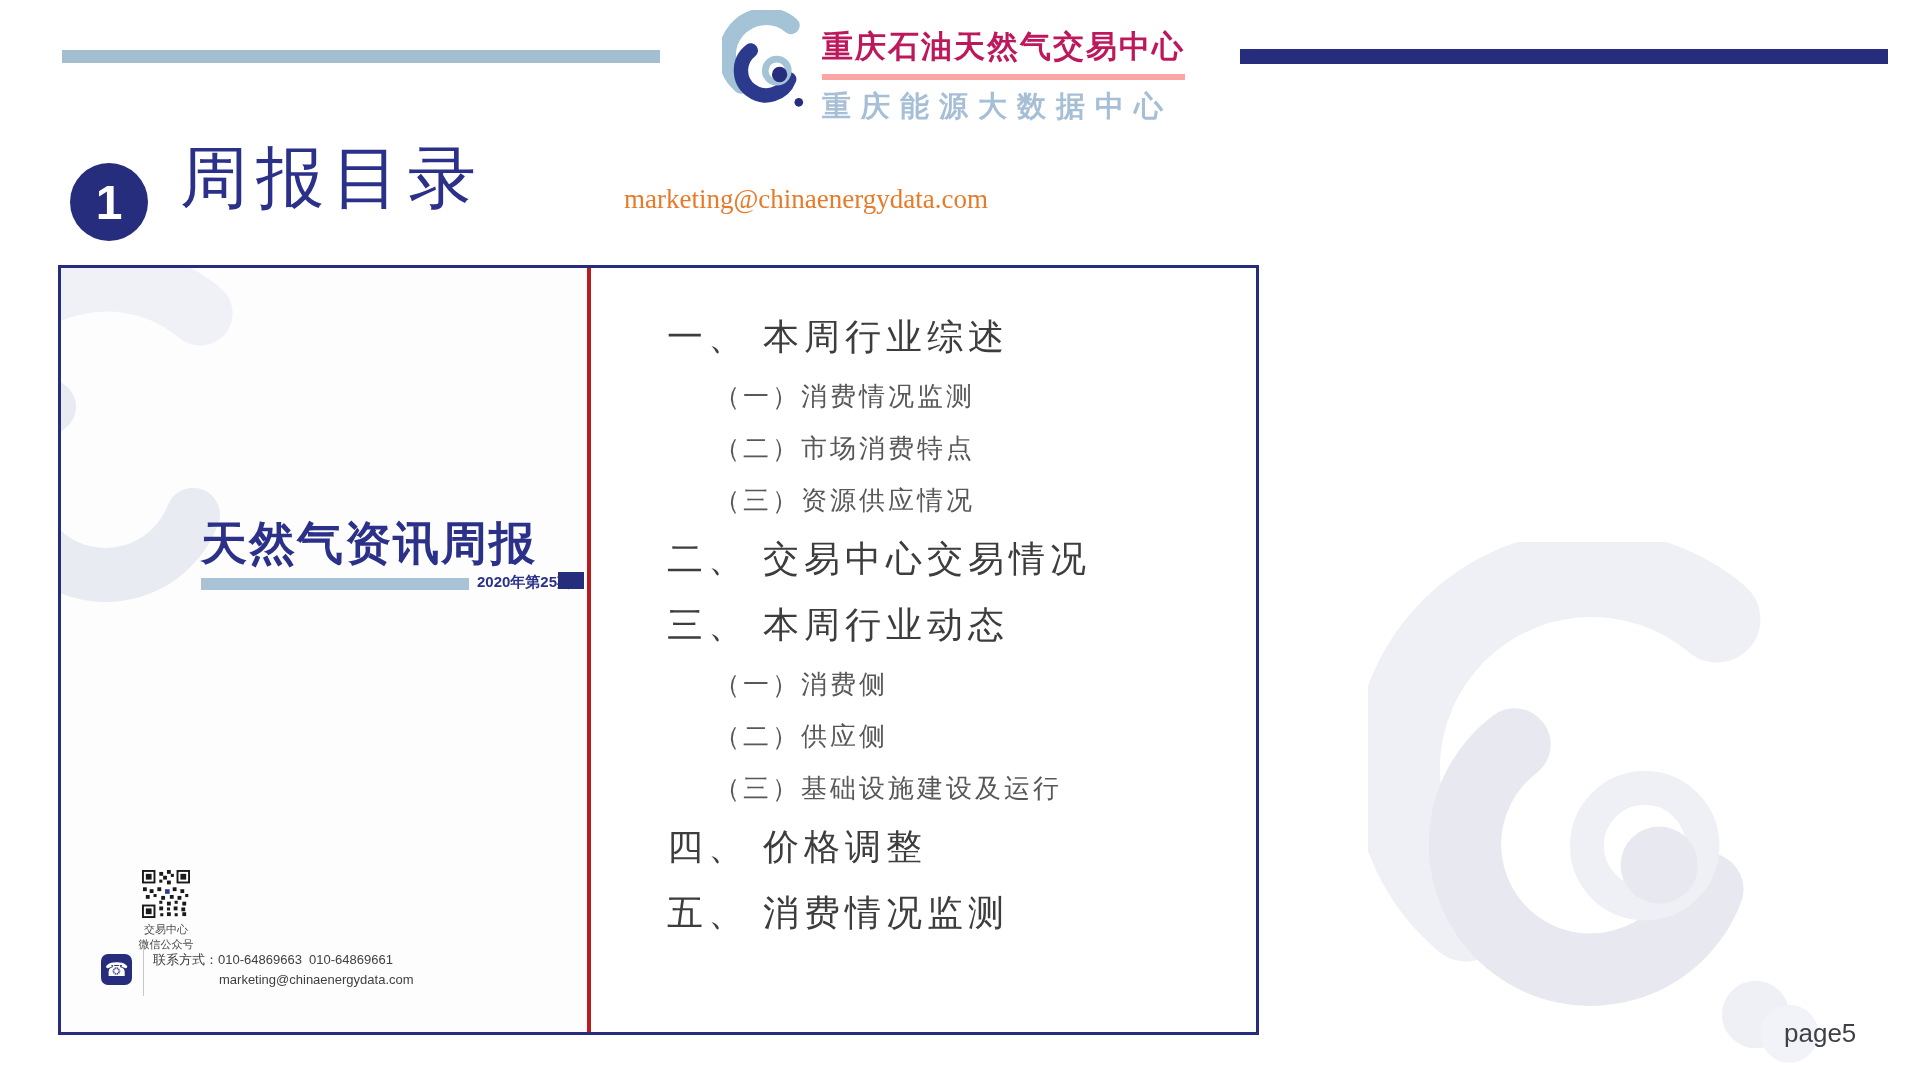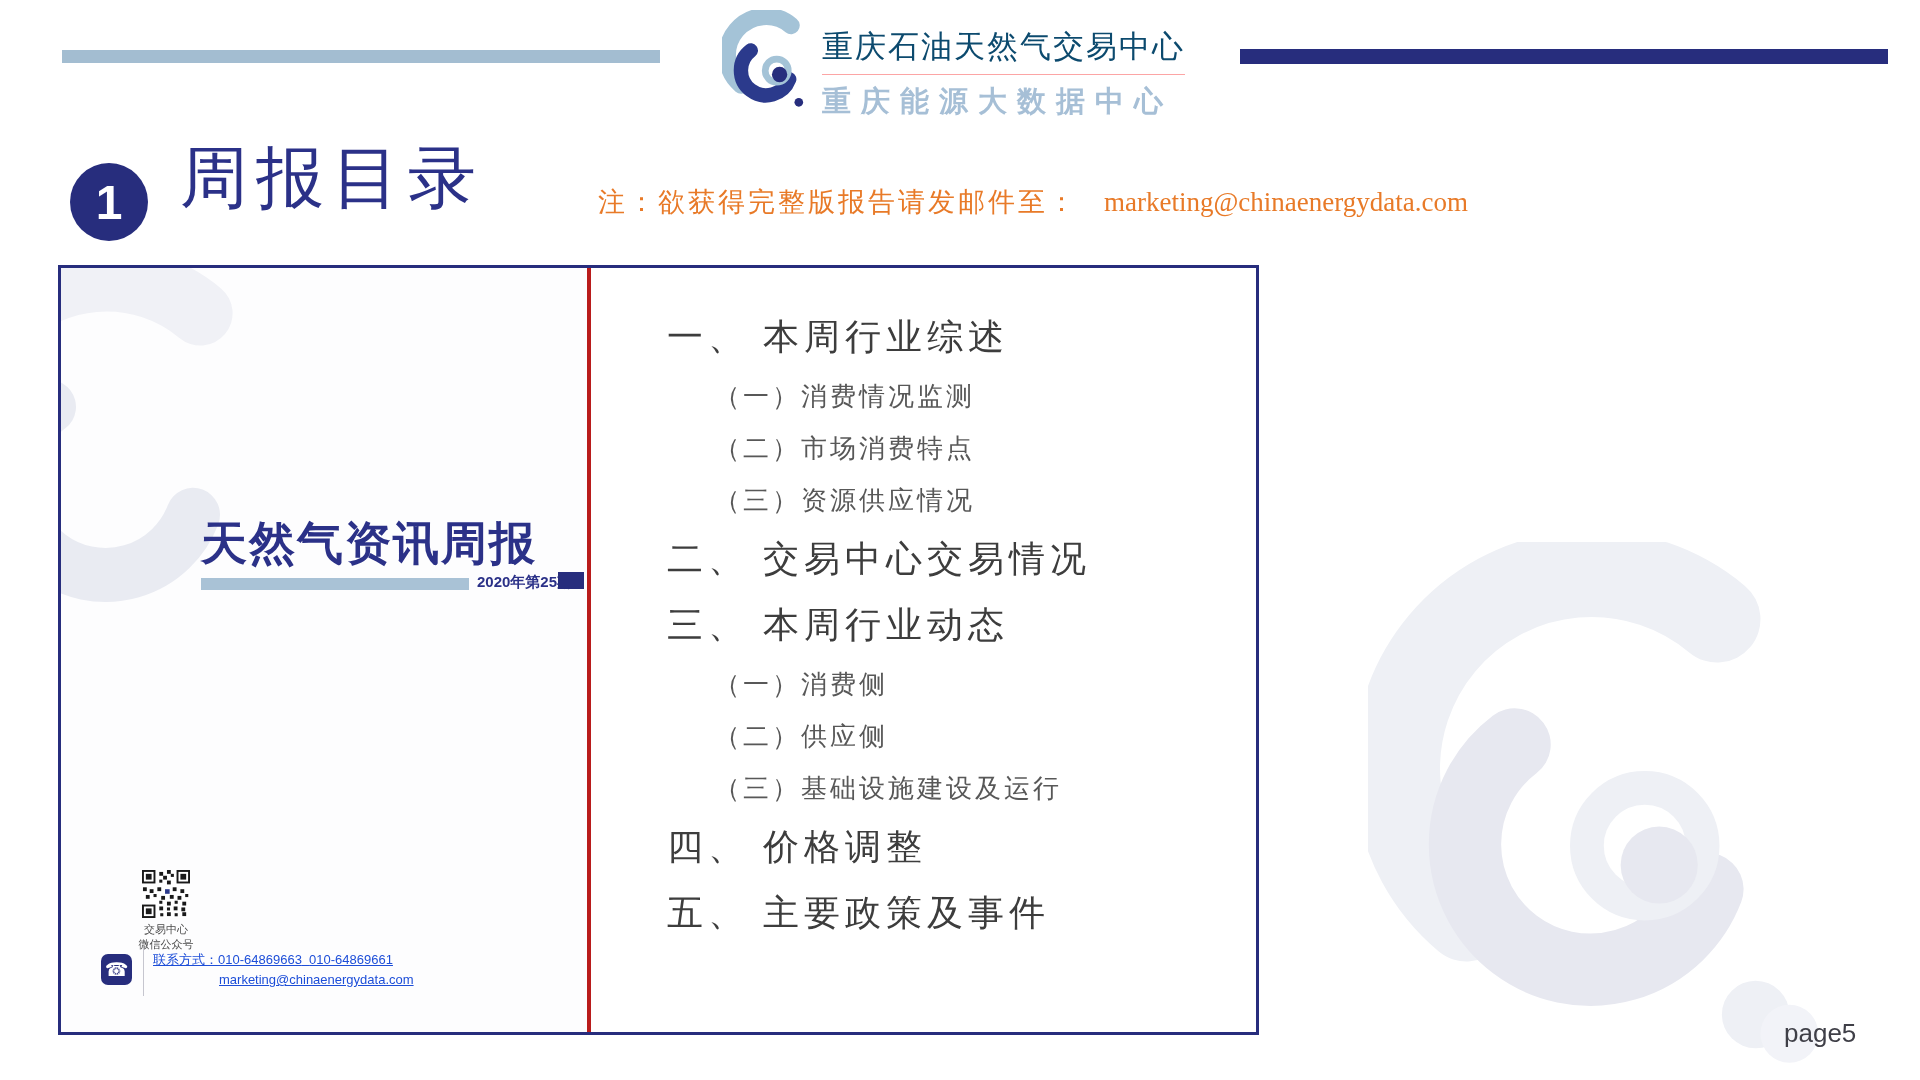--- a/index.html
+++ b/index.html
@@ -5,22 +5,22 @@
   * { margin:0; padding:0; box-sizing:border-box; }
   html,body { width:1920px; height:1080px; background:#ffffff; overflow:hidden;
               font-family:"Liberation Sans","DejaVu Sans",sans-serif; }
   .abs { position:absolute; }
 
   
   #header-left-bar  { left:62px;  top:50px;  width:598px; height:13px; background:#a3bdd1; }
   #header-right-bar { left:1240px; top:49px; width:648px; height:15px; background:#272d7d; }
   #org-logo { left:722px; top:10px; width:96px; height:104px; }
   #org-text { left:822px; top:26px; }
-  #org-title { color:#0c4a6e; font-size:31px; font-weight:400; letter-spacing:2px;
-               border-bottom:1px solid #fca5a5; padding-bottom:6px; white-space:nowrap; }
+  #org-title { color:#be185d; font-size:31px; font-weight:700; letter-spacing:2px;
+               border-bottom:6px solid #fca5a5; padding-bottom:6px; white-space:nowrap; }
   #org-subtitle { color:#a6bfd6; font-size:29px; font-weight:600; letter-spacing:10px;
                   margin-top:7px; white-space:nowrap; }
 
   
   #section-badge { left:70px; top:163px; width:78px; height:78px; border-radius:50%;
                    background:#272d7d; color:#fff; font-size:48px; font-weight:700;
                    display:flex; align-items:center; justify-content:center; }
   #page-title { left:180px; top:133px; color:#2b3188; font-size:68px; font-weight:400;
                 letter-spacing:8px; white-space:nowrap; }
   #note { left:598px; top:184px; font-size:27px; color:#e87a28; white-space:nowrap;
@@ -46,21 +46,21 @@
   #cover-issue-marker { position:absolute; left:497px; top:304px; width:26px; height:17px;
                         background:#272d7d; }
   #qr-block { position:absolute; left:62px; top:602px; width:86px; text-align:center; }
   #qr-code { width:48px; height:48px; display:block; margin:0 auto; }
   #qr-caption { margin-top:4px; font-size:11px; line-height:1.35; color:#4a4a4a; }
   #contact-row { position:absolute; left:40px; top:680px; display:flex; align-items:flex-start; }
   #phone-icon { width:31px; height:31px; background:#272d7d; border-radius:7px; color:#fff;
                 font-size:19px; display:flex; align-items:center; justify-content:center;
                 margin-top:6px; }
   #contact-divider { width:1px; height:48px; background:#c6c6cf; margin:0 9px 0 11px; }
-  #contact-text { font-size:13px; color:#1d4ed8; line-height:1.55; padding-top:2px;text-decoration:underline; }
+  #contact-text { font-size:13px; color:#404040; line-height:1.55; padding-top:2px; }
   #contact-line2 { padding-left:66px; }
 
   
   #toc-list { position:absolute; left:76px; top:36px; width:560px;
               font-family:"Liberation Serif","DejaVu Serif",serif; }
   .toc-l1 { height:66px; display:flex; align-items:center; font-size:36px; font-weight:400;
             color:#3d3d3d; letter-spacing:5px; white-space:nowrap; }
   .toc-l2 { height:52px; display:flex; align-items:center; font-size:26px;
             color:#585858; letter-spacing:3px; margin-left:47px; white-space:nowrap; }
 
@@ -83,21 +83,20 @@
 </svg>
 
 <div class="abs" id="org-text">
   <div id="org-title">重庆石油天然气交易中心</div>
   <div id="org-subtitle">重庆能源大数据中心</div>
 </div>
 
 <div class="abs" id="section-badge">1</div>
 <div class="abs" id="page-title">周报目录</div>
 <div class="abs" id="note">
-  <span class="cn">注：欲获得完整版报告请发邮件至：</span>
   <span class="email">marketing@chinaenergydata.com</span>
 </div>
 
 <div class="abs" id="content-box">
 
   <div id="cover-panel">
     <svg id="cover-watermark" viewBox="0 0 100 108" aria-hidden="true">
       <path d="M72 16 A38 38 0 0 0 20 78" fill="none" stroke="#f0f1f6" stroke-width="18" stroke-linecap="round"></path>
       <path d="M30 42 A26 26 0 1 0 70 72" fill="none" stroke="#e9ebf2" stroke-width="15" stroke-linecap="round"></path>
     </svg>
@@ -173,21 +172,21 @@
       <div class="toc-l1">一、 本周行业综述</div>
       <div class="toc-l2">（一）消费情况监测</div>
       <div class="toc-l2">（二）市场消费特点</div>
       <div class="toc-l2">（三）资源供应情况</div>
       <div class="toc-l1">二、 交易中心交易情况</div>
       <div class="toc-l1">三、 本周行业动态</div>
       <div class="toc-l2">（一）消费侧</div>
       <div class="toc-l2">（二）供应侧</div>
       <div class="toc-l2">（三）基础设施建设及运行</div>
       <div class="toc-l1">四、 价格调整</div>
-      <div class="toc-l1">五、 主要政策及事件</div>
+      <div class="toc-l1">五、 消费情况监测</div>
     </div>
   </div>
 </div>
 
 <svg class="abs" id="slide-watermark" viewBox="0 0 100 112" aria-hidden="true">
   <path d="M72 16 A38 38 0 0 0 20 78" fill="none" stroke="#eef0f5" stroke-width="18" stroke-linecap="round"></path>
   <path d="M30 42 A26 26 0 1 0 70 72" fill="none" stroke="#e7e8f0" stroke-width="15" stroke-linecap="round"></path>
   <circle cx="57" cy="63" r="12" fill="none" stroke="#eef0f5" stroke-width="7"></circle>
   <circle cx="60" cy="67" r="8" fill="#e7e8f0"></circle>
   <circle cx="80" cy="98" r="7" fill="#eef0f5"></circle>

